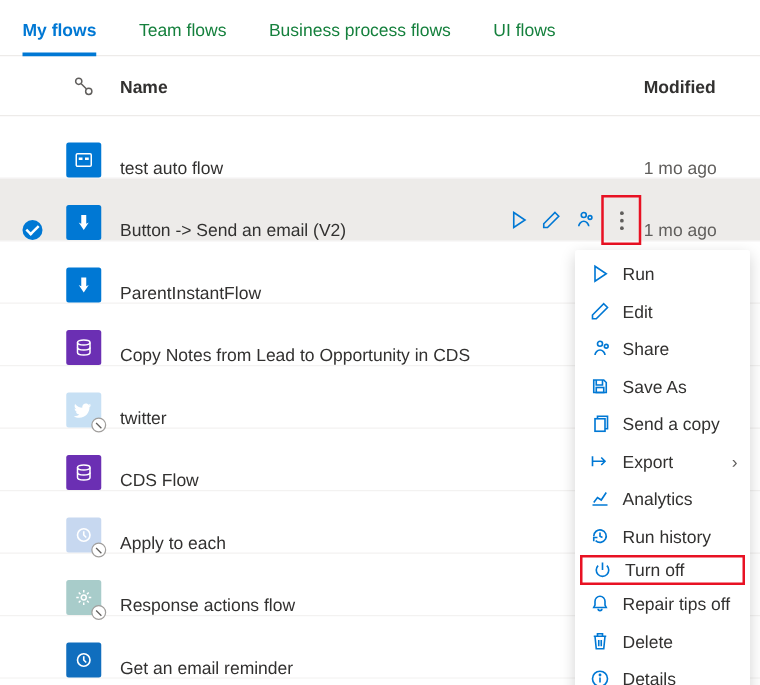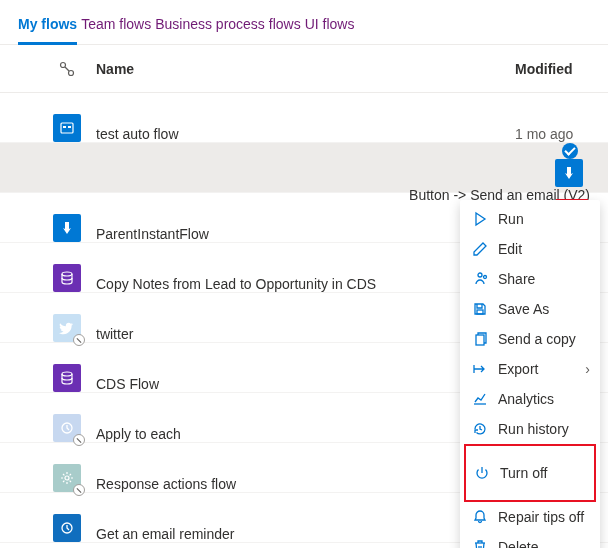--- a/index.html
+++ b/index.html
@@ -6,28 +6,28 @@
   body {
     margin: 0;
     font-family: "Segoe UI", -apple-system, BlinkMacSystemFont, sans-serif;
     font-size: 14px;
     color: #323130;
     background: #fff;
     width: 608px;
   }
   .tabs {
     display: flex;
-    gap: 4px;
+    gap: 34px;
     padding: 10px 18px 0 18px;
     border-bottom: 1px solid #edebe9;
   }
   .tab {
     padding: 6px 0 10px 0;
     cursor: pointer;
-    color: #701a75;
+    color: #15803d;
   }
   .tab.active {
     color: #0078d4;
     font-weight: 600;
     border-bottom: 3px solid #0078d4;
     margin-bottom: -1px;
   }
   .list-header {
     display: flex;
     align-items: center;
@@ -45,21 +45,20 @@
   .row {
     display: flex;
     align-items: flex-end;
     padding: 0 18px;
     height: 50px;
     border-bottom: 1px solid #f3f2f1;
     position: relative;
   }
   .row.selected {
     background: #edebe9;
-    flex-direction: column;
   }
   .check-circle {
     width: 16px; height:16px; border-radius:50%;
     background:#0078d4;
     position:relative;
   }
   .check-circle::after {
     content:"";
     position:absolute;
     left:5px; top:2px;
@@ -134,21 +133,21 @@
   .menu-item .mi-icon { width:16px; height:16px; color:#0078d4; flex-shrink:0; }
   .menu-item.has-sub::after {
     content:"›";
     position:absolute;
     right:10px;
     color:#605e5c;
   }
   .menu-item.turnoff-highlight {
     border:2px solid #e81123;
     margin: 0 4px;
-    padding: 19px 8px;
+    padding: 2px 8px;
   }
 </style>
 </head>
 <body>
 
 <div class="tabs">
   <div class="tab active">My flows</div>
   <div class="tab">Team flows</div>
   <div class="tab">Business process flows</div>
   <div class="tab">UI flows</div>

